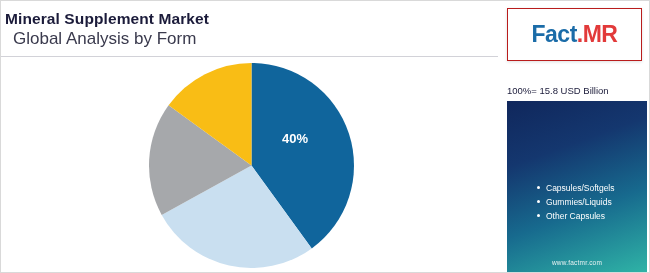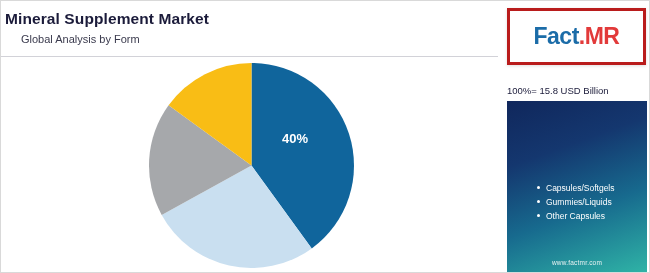--- a/index.html
+++ b/index.html
@@ -33,23 +33,23 @@
   }
   .title {
     font-size: 15.5px;
     font-weight: bold;
     color: #1b1b3a;
     letter-spacing: 0.1px;
     margin: 0;
     line-height: 20px;
   }
   .subtitle {
-    font-size: 11px;
+    font-size: 17px;
     color: #3a3a4d;
-    margin: 3px 0 0 16px;
+    margin: 3px 0 0 8px;
     line-height: 14px;
   }
   .header-rule {
     position: absolute;
     left: 0;
     top: 55px;
     width: 498px;
     height: 1px;
     background: #d2d2d8;
   }
@@ -92,21 +92,21 @@
     height: 271px;
     background: #ffffff;
   }
   .logo-box {
     position: absolute;
     left: 9px;
     top: 7px;
     width: 133px;
     height: 51px;
     background: #ffffff;
-    border: 3px solid #b91c1c;
+    border: 1px solid #b91c1c;
     box-shadow: 0 1px 3px rgba(0,0,0,0.13);
     display: flex;
     align-items: center;
     justify-content: center;
   }
   .logo-text {
     font-size: 23px;
     font-weight: bold;
     letter-spacing: -0.5px;
     line-height: 1;

